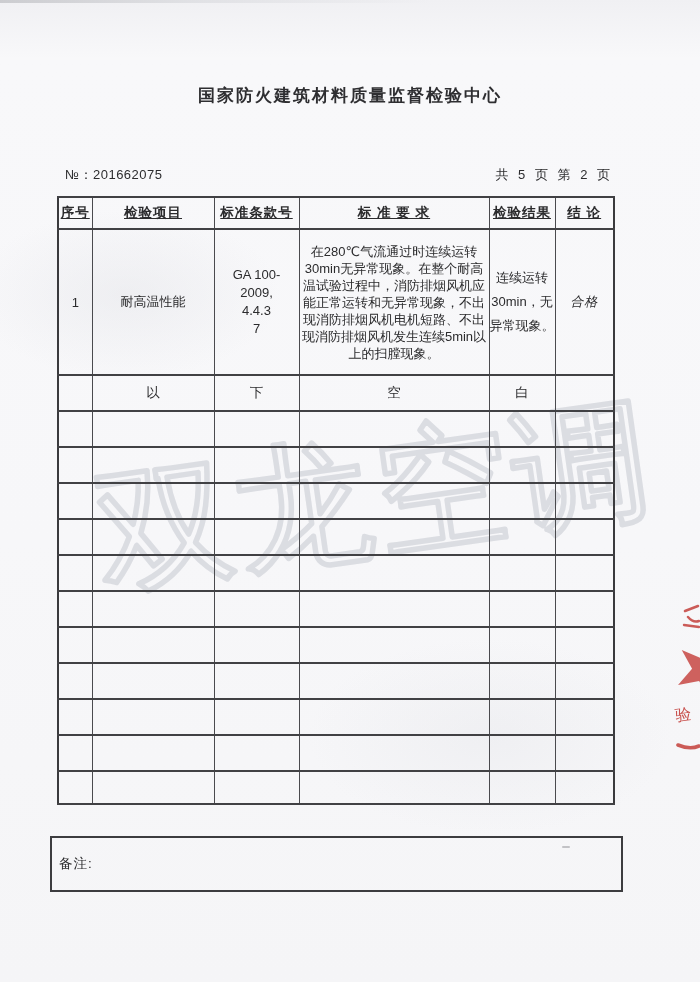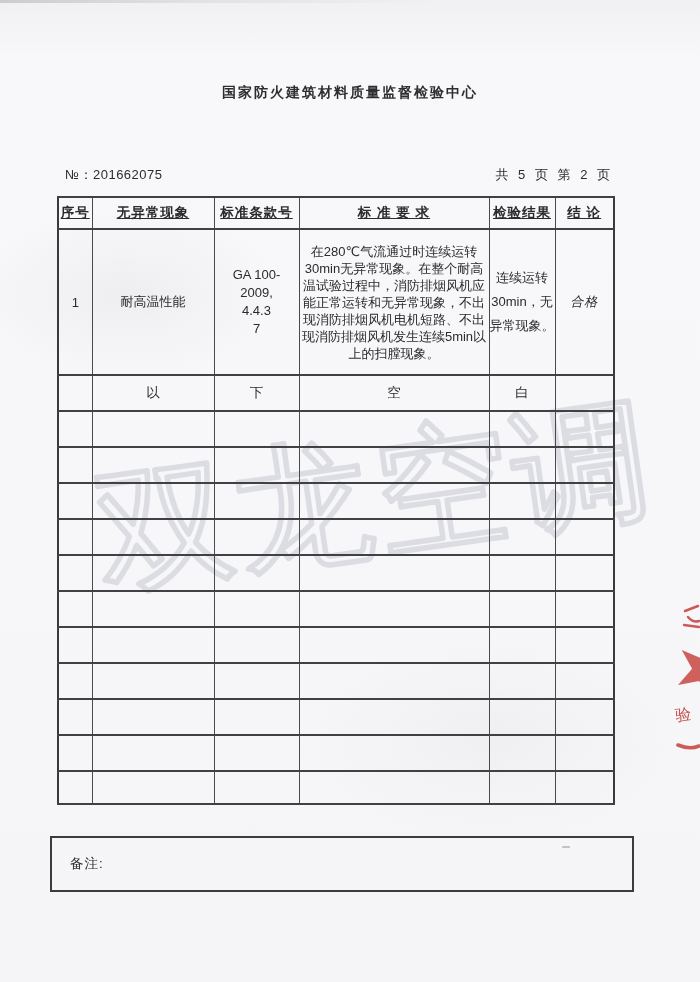--- a/index.html
+++ b/index.html
@@ -17,21 +17,21 @@
     color:#2c2c2e;
   }
   .scan-edge-top {
     position:absolute; top:0; left:0; width:430px; height:3px;
     background:linear-gradient(90deg,#b8b9bd 0%, #d8d9dd 45%, transparent 100%);
     opacity:.65;
   }
 
   .title-main {
     position:absolute; top:84px; left:0; width:100%;
-    text-align:center; font-size:14px; font-weight:700;
+    text-align:center; font-size:17px; font-weight:700;
     letter-spacing:2px; color:#2e2e31;
   }
   .title-sub {
     position:absolute; top:117px; left:0; width:100%;
     text-align:center; font-size:19px; font-weight:700;
     letter-spacing:2px; color:#2e2e31;
   }
 
   .meta-row { position:absolute; top:166px; left:57px; right:87px; height:18px; font-size:13px; }
   .report-no { position:absolute; left:0; top:0; letter-spacing:.5px; font-weight:500;margin-left:8px; }
@@ -64,21 +64,21 @@
   }
   td.result { padding:2px 3px; font-size:12.5px; line-height:24px; text-align:left;margin-left:8px; }
   td.concl { font-size:13.5px; letter-spacing:1px;font-style:italic; }
   tr.blank td { height:34px; font-size:13.5px; }
   tr.empty td { height:34px; }
   tr.empty:last-child td { height:31px; }
 
   .remarks {
     position:absolute; left:50px; top:836px; width:562px; height:52px; z-index:1;
     border:2px solid #3c3c3f; display:flex; align-items:center;
-    padding-left:18px; font-size:13.5px; letter-spacing:1px; color:#2b2b2d;
+    padding-left:7px; font-size:13.5px; letter-spacing:1px; color:#2b2b2d;
   }
 
   .stamp-svg { position:absolute; right:0; top:598px; width:44px; height:155px; z-index:2; }
   .speck { position:absolute; left:562px; top:846px; width:8px; height:2px; background:#97979d; opacity:.55; border-radius:1px; }
 </style>
 </head>
 <body>
 
 <div class="paper">
   <div class="scan-edge-top"></div>
@@ -99,21 +99,21 @@
       <col style="width:34px">
         <col style="width:122px">
         <col style="width:85px">
       <col style="width:190px">
         <col style="width:66px">
         <col style="width:59px">
     </colgroup>
     <tbody>
       <tr class="hdr">
         <th>序号</th>
-        <th>无异常现象</th>
+        <th>检验项目</th>
         <th>标准条款号</th>
         <th>标 准 要 求</th>
         <th>检验结果</th>
         <th>结 论</th>
       </tr>
       <tr class="row1">
         <td>1</td>
         <td>耐高温性能</td>
         <td class="clause">
           <div>GA 100-</div>

